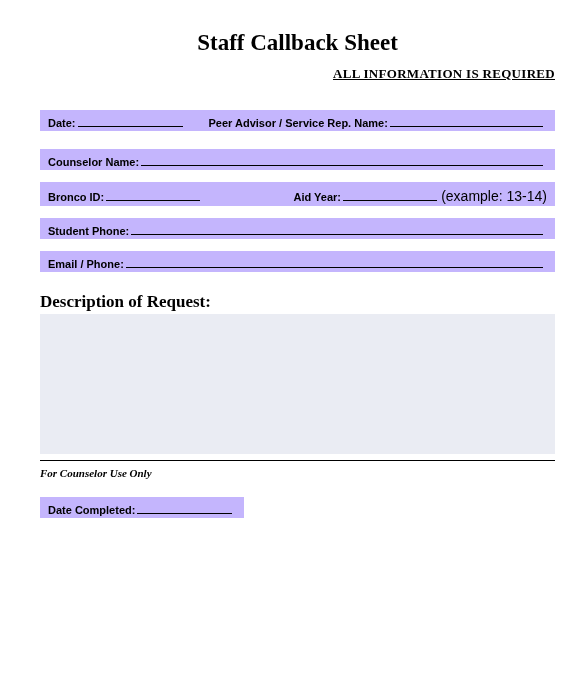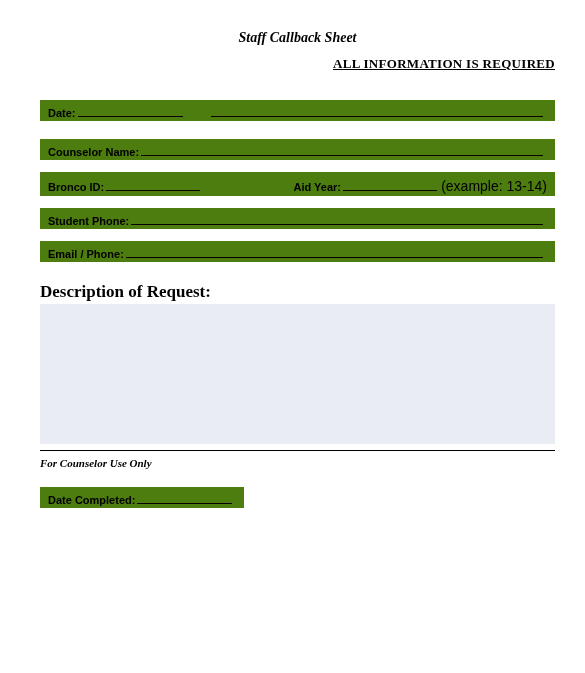--- a/index.html
+++ b/index.html
@@ -7,37 +7,36 @@
     width: 585px;
     height: 673px;
     background: #ffffff;
     font-family: Arial, Helvetica, sans-serif;
     color: #000;
     padding: 30px 30px 20px 40px;
     font-size: 12px;
   }
   .title {
     text-align: center;
-    font-style: italic;
     font-weight: bold;
-    font-size: 14px;
+    font-size: 23px;
     font-family: "Times New Roman", Times, serif;
     margin-bottom: 10px;
   }
   .subtitle {
     text-align: right;
     font-weight: bold;
     text-decoration: underline;
     font-size: 13px;
     font-family: "Times New Roman", Times, serif;
     margin-bottom: 28px;
     letter-spacing: 0.3px;
   }
   .row {
-    background: #4d7c0f;
+    background: #c4b5fd;
     padding: 6px 8px 2px 8px;
     margin-bottom: 12px;
     display: flex;
     align-items: baseline;
     white-space: nowrap;
   }
   .row .label {
     font-weight: bold;
     font-size: 11px;
   }
@@ -96,20 +95,21 @@
 
 
 
 <div class="title">Staff Callback Sheet</div>
 <div class="subtitle">ALL INFORMATION IS REQUIRED</div>
 
 <div class="row gap18">
   <span class="label">Date:</span>
   <span class="fill-med" style="width:105px;"></span>
   <span style="width:22px;"></span>
+  <span class="label">Peer Advisor / Service Rep. Name:</span>
   <span class="fill"></span>
 </div>
 
 <div class="row">
   <span class="label">Counselor Name:</span>
   <span class="fill"></span>
 </div>
 
 <div class="row">
   <span class="label">Bronco ID:</span>

